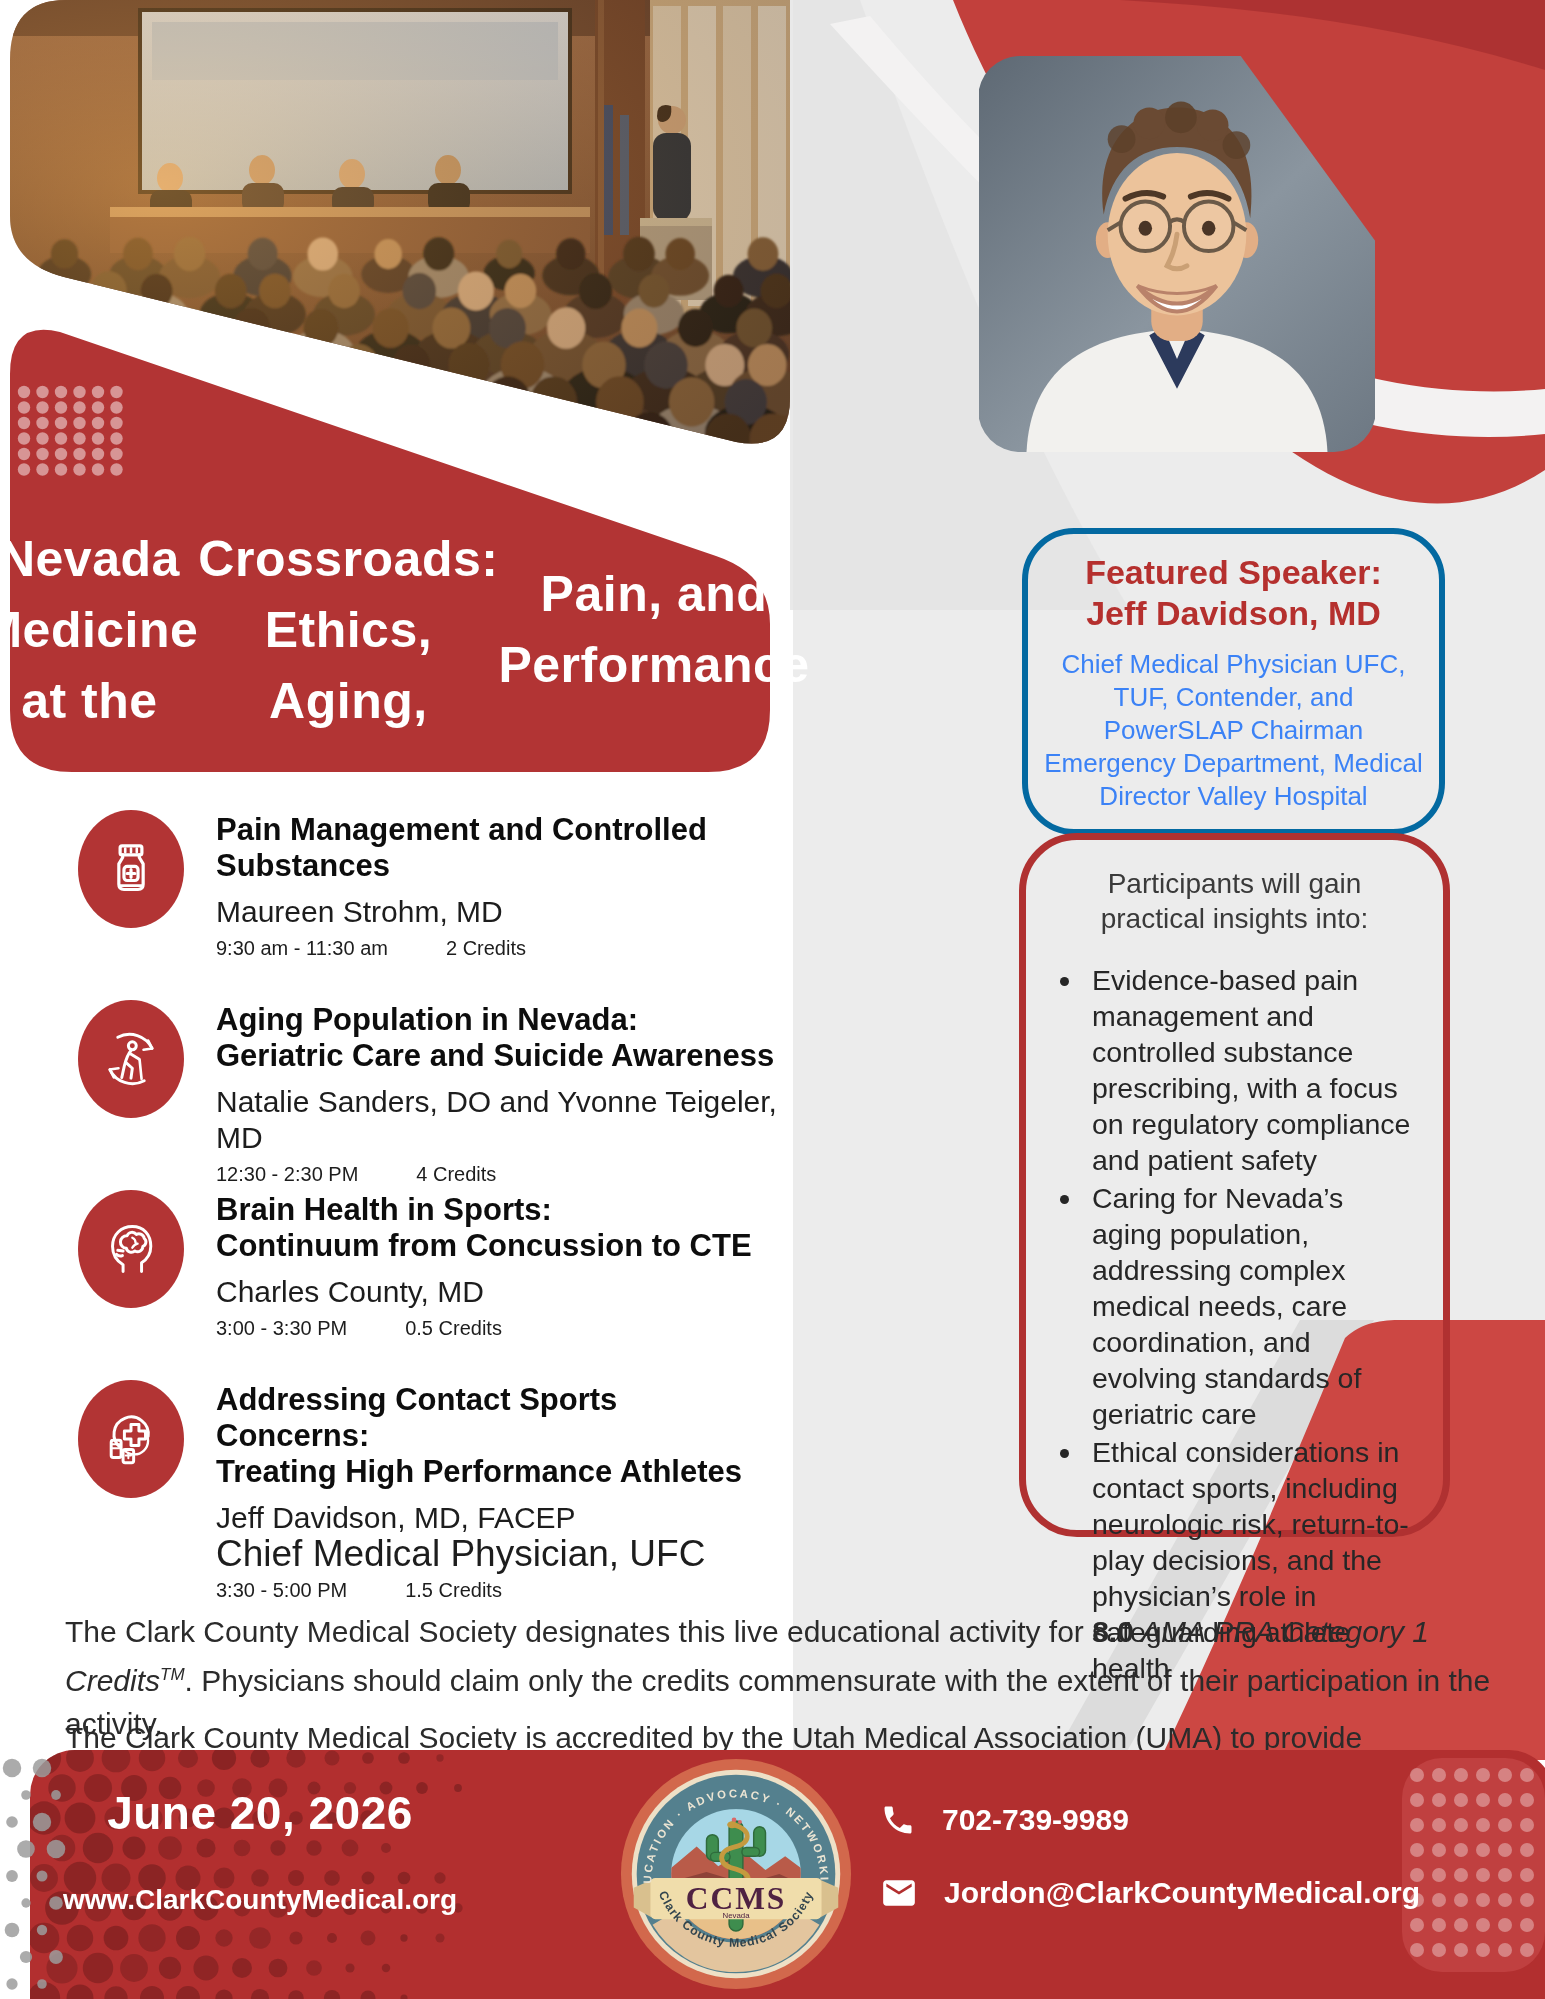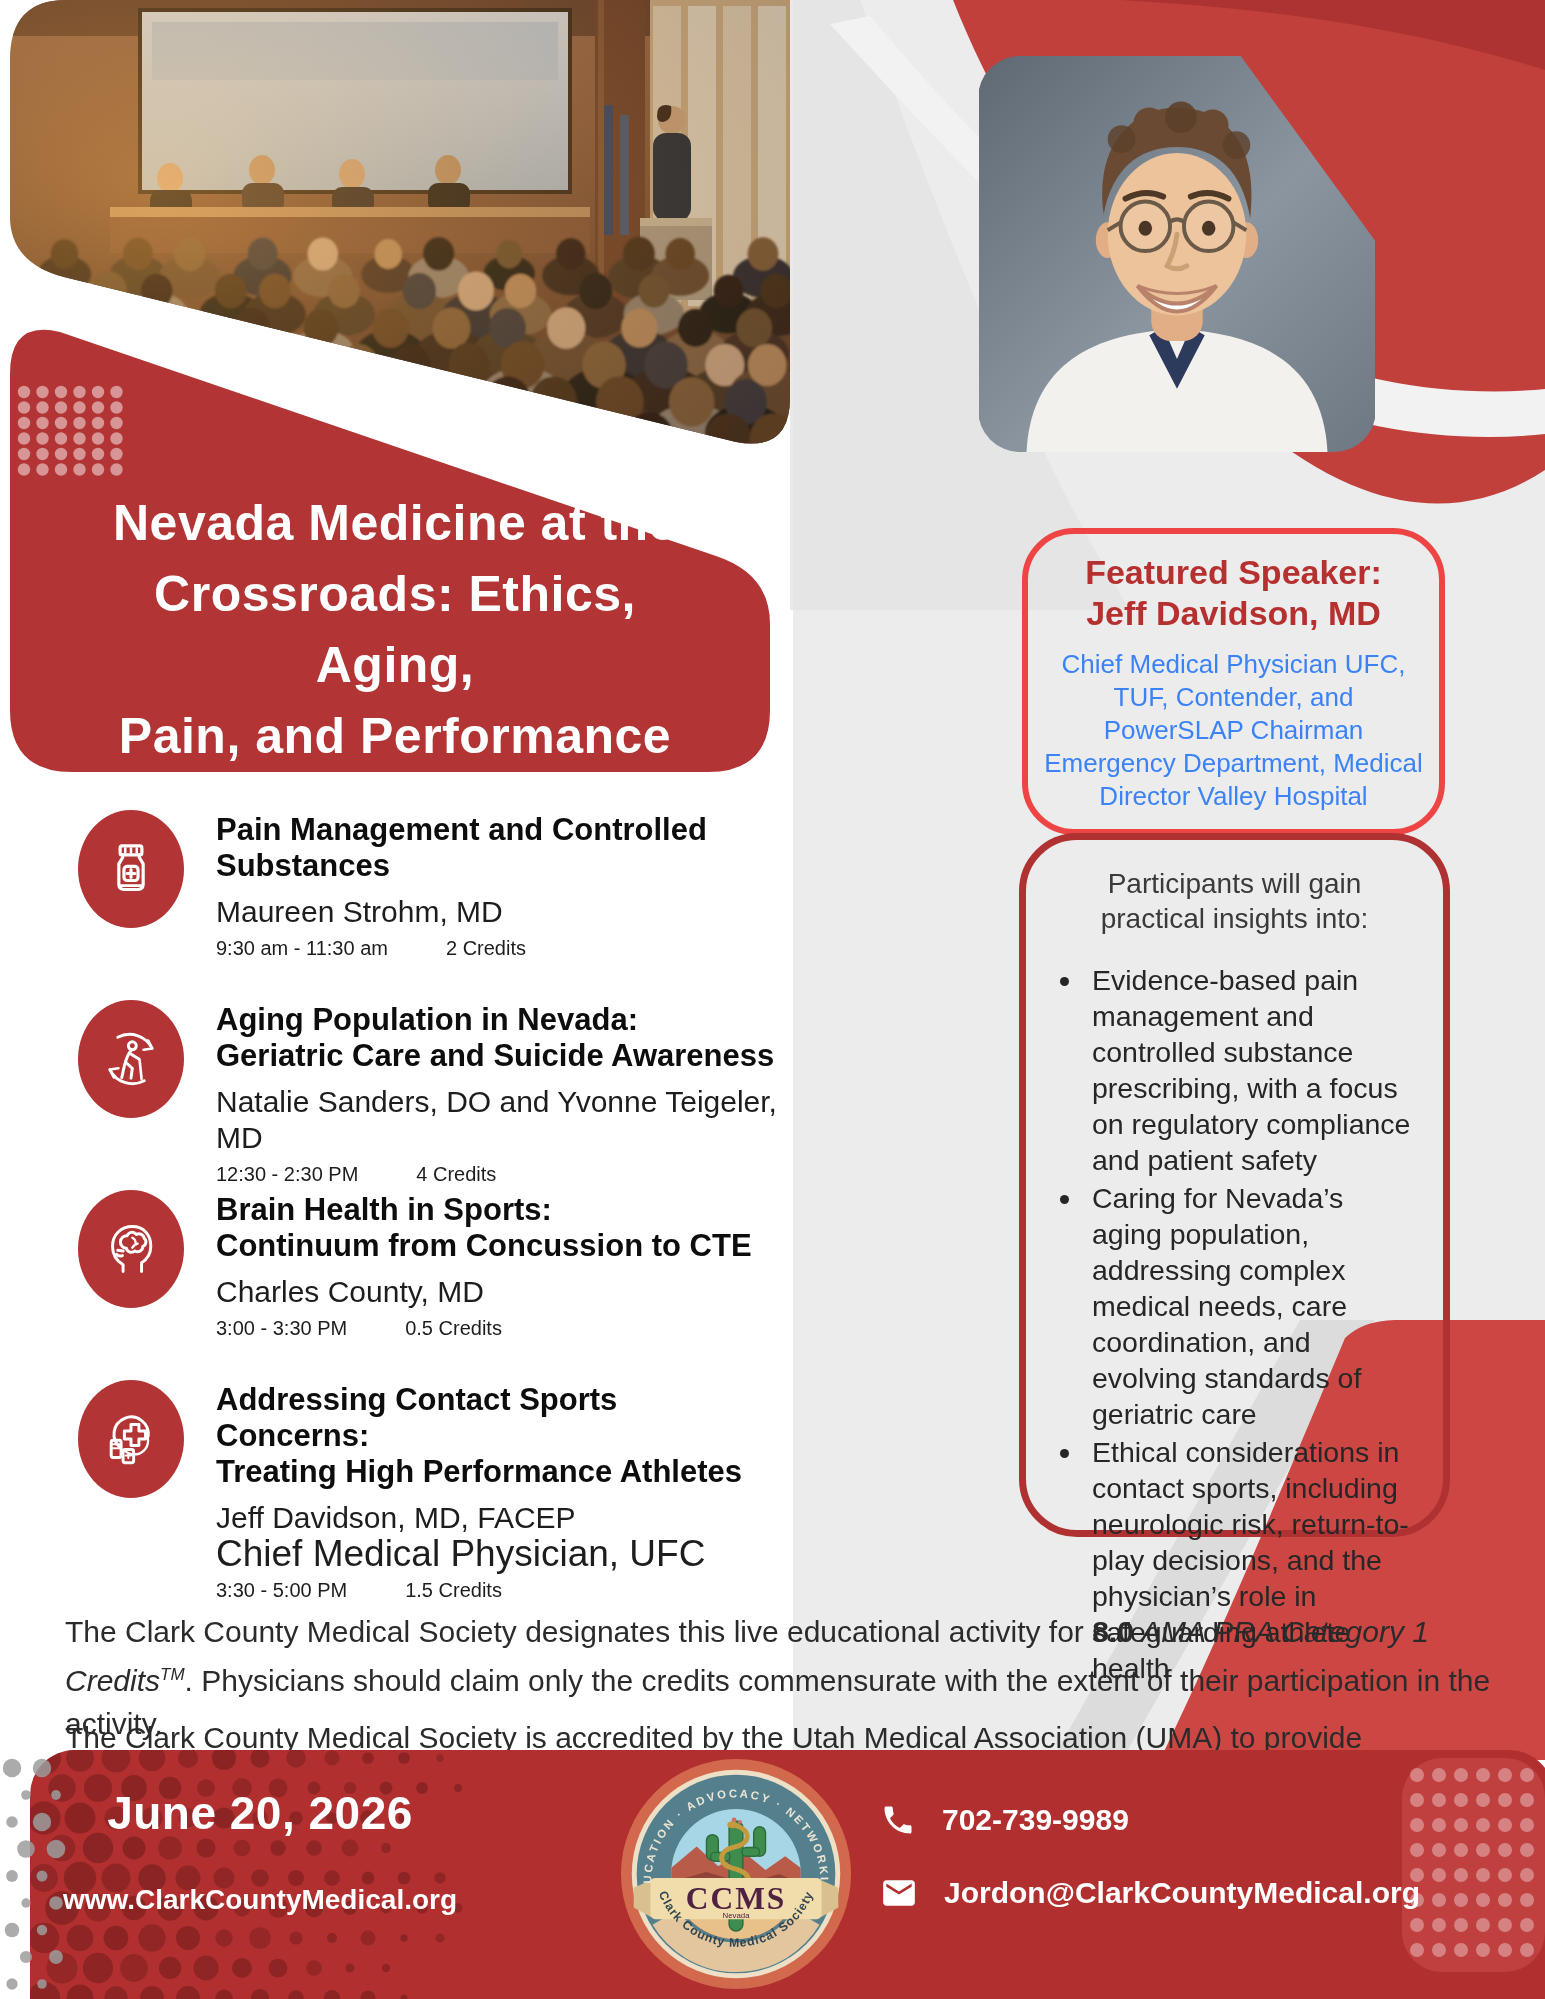--- a/index.html
+++ b/index.html
@@ -2,29 +2,29 @@
 <html><head>
 <meta charset="utf-8">
 <style>
   html,body{margin:0;padding:0;background:#fff;}
   .page{position:relative;width:1545px;height:1999px;overflow:hidden;
         font-family:"Liberation Sans", sans-serif;background:#ffffff;}
   .abs{position:absolute;}
   
   .right-col-bg{left:793px;top:0;width:752px;height:1760px;background:#ececec;}
   
-  .title-wrap{left:70px;top:500px;width:650px;height:260px;display:flex;flex-direction:column;
+  .title-wrap{left:70px;top:500px;width:650px;height:260px;display:flex;flex-direction:row;
               justify-content:center;align-items:center;z-index:6;}
   .title-line{color:#ffffff;font-weight:700;font-size:50px;line-height:71px;text-align:center;
               letter-spacing:.5px;}
   
   .portrait{left:978px;top:56px;width:398px;height:396px;border-radius:42px;overflow:hidden;
             clip-path:polygon(0 0,66% 0,100% 47%,100% 100%,0 100%);z-index:4;}
   
-  .speaker-box{left:1022px;top:528px;width:423px;border:6px solid #ef4444;border-radius:52px;
+  .speaker-box{left:1022px;top:528px;width:423px;border:6px solid #0369a1;border-radius:52px;
                box-sizing:border-box;padding:18px 14px 16px;z-index:5;text-align:center;}
   .speaker-h{color:#b5302e;font-weight:700;font-size:34px;line-height:41px;}
   .speaker-desc{color:#3b82f6;font-size:26px;line-height:33px;margin-top:14px;}
   
   .session{left:78px;width:700px;display:flex;align-items:flex-start;z-index:5;}
   .s-icon{width:106px;height:118px;border-radius:50%;background:#b23434;flex:0 0 auto;
           display:flex;align-items:center;justify-content:center;}
   .s-text{margin-left:32px;padding-top:2px;width:575px;}
   .s-title{color:#0d0d0d;font-weight:700;font-size:31px;line-height:36px;}
   .s-speaker{color:#1d1d1d;font-size:30px;line-height:36px;margin-top:10px;}

